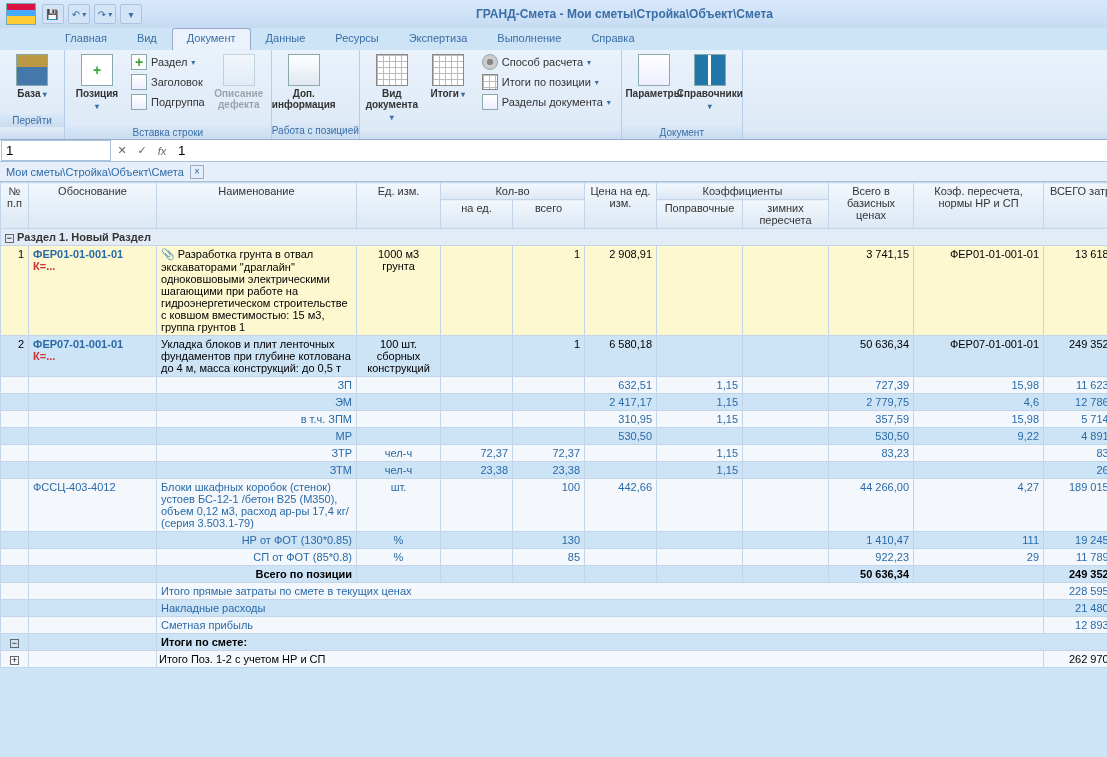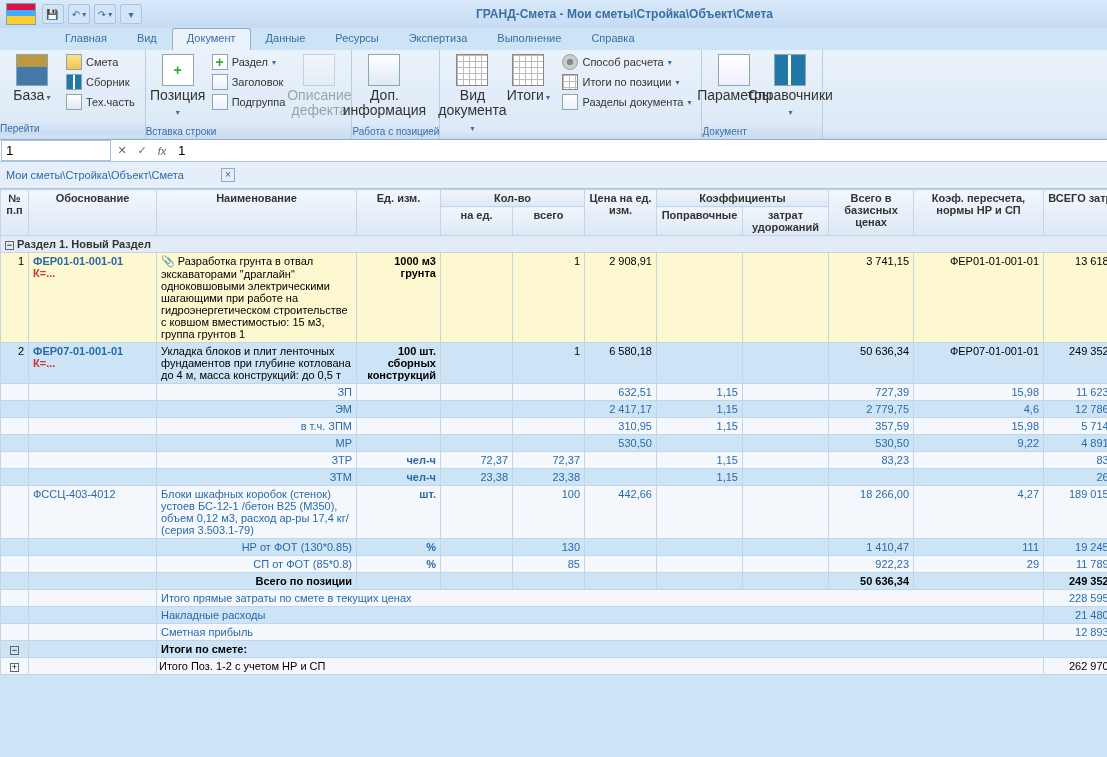--- a/index.html
+++ b/index.html
@@ -15,24 +15,24 @@
 
 
 .ribbon-tabs { display: flex; height: 22px; background: #cde3f6; padding-left: 50px; gap: 0; }
 .ribbon-tab { padding: 3px 14px; color: #3b6ea5; cursor: pointer; border: 1px solid transparent; border-bottom: none; }
 .ribbon-tab.active { background: #eaf2fb; border-color: #9ac; border-radius: 3px 3px 0 0; }
 
 
 .ribbon { background: linear-gradient(#eaf2fb,#dde9f7 90%, #c9dcf0); height: 90px; display: flex; border-bottom: 1px solid #9ac; }
 .ribbon-group { border-right: 1px solid #b5cde6; padding: 2px 6px 0; display: flex; flex-direction: column; }
 .ribbon-group-body { flex: 1; display: flex; align-items: flex-start; gap: 4px; }
-.ribbon-group-label { text-align: left; font-size: 10px; color: #3b6ea5; padding: 1px 0; background: linear-gradient(#d9e8f8,#c9dcf0); margin: 4px -6px; }
+.ribbon-group-label { text-align: center; font-size: 10px; color: #3b6ea5; padding: 1px 0; background: linear-gradient(#d9e8f8,#c9dcf0); margin: 12px -6px; }
 .rbtn-large { display: flex; flex-direction: column; align-items: center; width: 52px; padding: 2px; cursor: pointer; }
 .rbtn-large .ico { width: 32px; height: 32px; margin-bottom: 2px; }
-.rbtn-large .lbl { font-size: 14px; text-align: center; color: #333; line-height: 1.1; }
+.rbtn-large .lbl { font-size: 10px; text-align: center; color: #333; line-height: 1.1; font-weight: bold; }
 .rbtn-small { display: flex; align-items: center; gap: 4px; padding: 2px 4px; cursor: pointer; color: #333; font-size: 11px; white-space: nowrap; }
 .rbtn-small .ico { width: 16px; height: 16px; }
 .rbtn-col { display: flex; flex-direction: column; gap: 0; }
 .drop-arrow::after { content: " ▾"; font-size: 8px; color: #3b6ea5; }
 
 
 .ico { display: inline-block; border: 1px solid #8aa; background: linear-gradient(#fff,#cde); }
 .ico.db { background: linear-gradient(#b94 40%, #47a 40%); }
 .ico.plus { background: #fff; position: relative; }
 .ico.plus::before { content: "+"; position: absolute; inset: 0; display: flex; align-items: center; justify-content: center; color: #3a3; font-weight: bold; font-size: 14px; }
@@ -43,46 +43,46 @@
 .ico.book { background: linear-gradient(90deg,#27a 45%,#fff 45% 55%,#27a 55%); }
 .ico.sheet { background: linear-gradient(#fff,#eef); }
 
 
 .formula-bar { display: flex; height: 22px; background: #fff; border-bottom: 1px solid #a9c3dd; align-items: center; }
 .formula-bar .cell-ref { width: 110px; border: 1px solid #a9c3dd; margin: 1px; padding: 2px 4px; background: #fff; }
 .formula-bar .fbtn { width: 20px; text-align: center; color: #666; cursor: pointer; }
 .formula-bar .finput { flex: 1; border: none; padding: 2px 6px; outline: none; }
 
 
-.bcrumb { height: 27px; background: #e6eff9; border-bottom: 1px solid #a9c3dd; display: flex; align-items: center; padding-left: 6px; color: #2a6aa8; font-size: 11px; gap: 31px; }
+.bcrumb { height: 20px; background: #e6eff9; border-bottom: 1px solid #a9c3dd; display: flex; align-items: center; padding-left: 6px; color: #2a6aa8; font-size: 11px; }
 .bcrumb .close { margin-left: 6px; width: 14px; height: 14px; border: 1px solid #9ac; text-align: center; line-height: 12px; font-size: 10px; cursor: pointer; color: #2a6aa8; }
 
 
 table.grid { border-collapse: collapse; width: 100%; table-layout: fixed; }
 table.grid th, table.grid td { border: 1px solid #c3d5e8; padding: 2px 4px; font-size: 11px; vertical-align: top; }
-table.grid th { background: linear-gradient(#f2f7fc,#dce8f5); color: #333; font-weight: bold; text-align: center; margin-left: 13px; }
+table.grid th { background: linear-gradient(#f2f7fc,#dce8f5); color: #333; font-weight: normal; text-align: center; margin-left: 13px; }
 
 .col-num { width: 28px; }
 .col-obosn { width: 128px; }
 .col-naim { width: 200px; }
 .col-ed { width: 84px; }
 .col-qty-e { width: 72px; }
 .col-qty-v { width: 72px; }
 .col-price { width: 72px; }
 .col-k1 { width: 86px; }
 .col-k2 { width: 86px; }
 .col-base { width: 85px; }
 .col-norm { width: 130px; }
 .col-total { width: 85px; }
 
 .section-row td { background: #e3ecf6; font-weight: bold; color: #333; }
 .section-row .toggle { display: inline-block; width: 9px; height: 9px; border: 1px solid #666; text-align: center; line-height: 7px; margin-right: 3px; font-size: 9px; }
 .hl td { background: #fdf8d0; }
 .right { text-align: right; }
-.center { text-align: right; font-weight: bold; }
+.center { text-align: center; }
 .blue { color: #2a6aa8; }
 .code { color: #2a6aa8; font-weight: bold; }
 .kfixed { color: #c33; font-weight: bold; }
 .bold { font-weight: bold; }
 .tree-cell { width: 28px; text-align: center; }
 .tree-cell span { display:inline-block;width:9px;height:9px;border:1px solid #666;line-height:7px;font-size:9px; margin:0 1px; }
 .striped td { background: #f4f8fc; }
 </style>
 </head>
 <body>
@@ -109,34 +109,20 @@
   <div class="ribbon-tab">Справка</div>
 </div>
 
 <div class="ribbon">
   <div class="ribbon-group">
     <div class="ribbon-group-body">
       <div class="rbtn-large">
           <span class="ico db"></span>
           <span class="lbl drop-arrow">База</span>
         </div>
-      <div class="rbtn-col">
-        <div class="rbtn-small">
-            <span class="ico folder"></span>
-            <span>Смета</span>
-          </div>
-        <div class="rbtn-small">
-            <span class="ico book"></span>
-            <span>Сборник</span>
-          </div>
-        <div class="rbtn-small">
-            <span class="ico doc"></span>
-            <span>Тех.часть</span>
-          </div>
-      </div>
     </div>
     <div class="ribbon-group-label">Перейти</div>
   </div>
 
   <div class="ribbon-group">
     <div class="ribbon-group-body">
       <div class="rbtn-large">
           <span class="ico plus"></span>
           <span class="lbl drop-arrow">Позиция</span>
         </div>
@@ -252,21 +238,21 @@
     <th rowspan="2">Цена на ед. изм.</th>
     <th colspan="2">Коэффициенты</th>
     <th rowspan="2">Всего в базисных ценах</th>
     <th rowspan="2">Коэф. пересчета, нормы НР и СП</th>
     <th rowspan="2">ВСЕГО затрат</th>
   </tr>
   <tr>
     <th>на ед.</th>
     <th>всего</th>
     <th>Поправочные</th>
-    <th>затрат удорожаний</th>
+    <th>зимних пересчета</th>
   </tr>
 </thead>
 <tbody>
   <tr class="section-row">
     <td colspan="12"><span class="toggle">−</span><span>Раздел 1. Новый Раздел</span></td>
   </tr>
 
   <tr class="hl">
     <td class="right">1</td>
     <td><span class="code">ФЕР01-01-001-01</span><br><span class="kfixed">К=...</span></td>
@@ -385,21 +371,21 @@
   <tr class="striped">
         <td></td>
         <td class="blue">ФССЦ-403-4012</td>
         <td class="blue">Блоки шкафных коробок (стенок) устоев БС-12-1 /бетон В25 (М350), объем 0,12 м3, расход ар-ры 17,4 кг/ (серия 3.503.1-79)</td>
         <td class="center blue">шт.</td>
         <td></td>
         <td class="right blue">100</td>
         <td class="right blue">442,66</td>
         <td></td>
         <td></td>
-        <td class="right blue">18 266,00</td>
+        <td class="right blue">44 266,00</td>
         <td class="right blue">4,27</td>
         <td class="right blue">189 015,82</td>
       </tr>
 
   <tr>
         <td></td>
         <td></td>
         <td class="right blue">НР от ФОТ (130*0.85)</td>
         <td class="center blue">%</td>
         <td></td>

